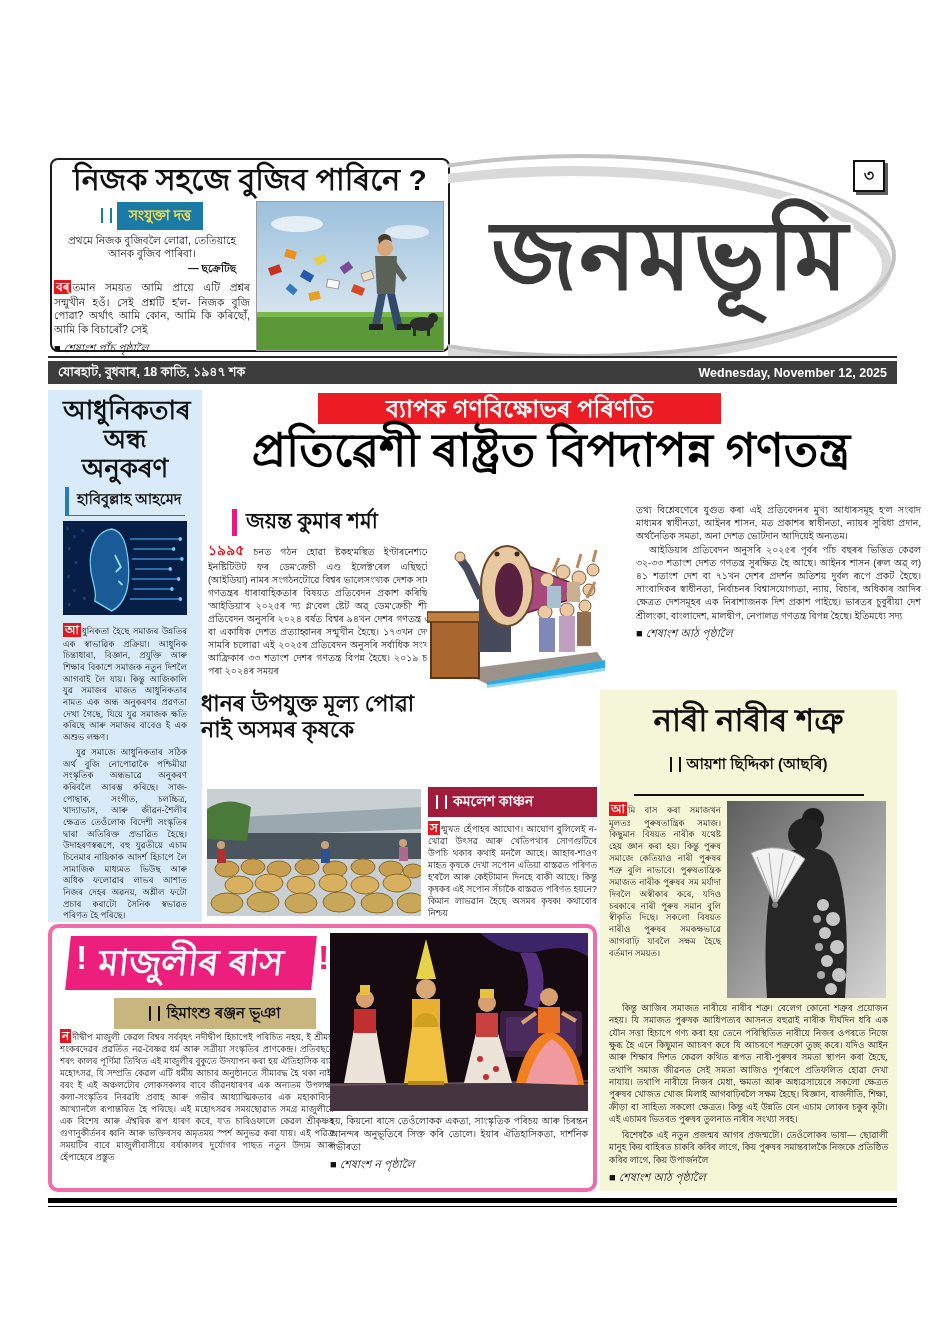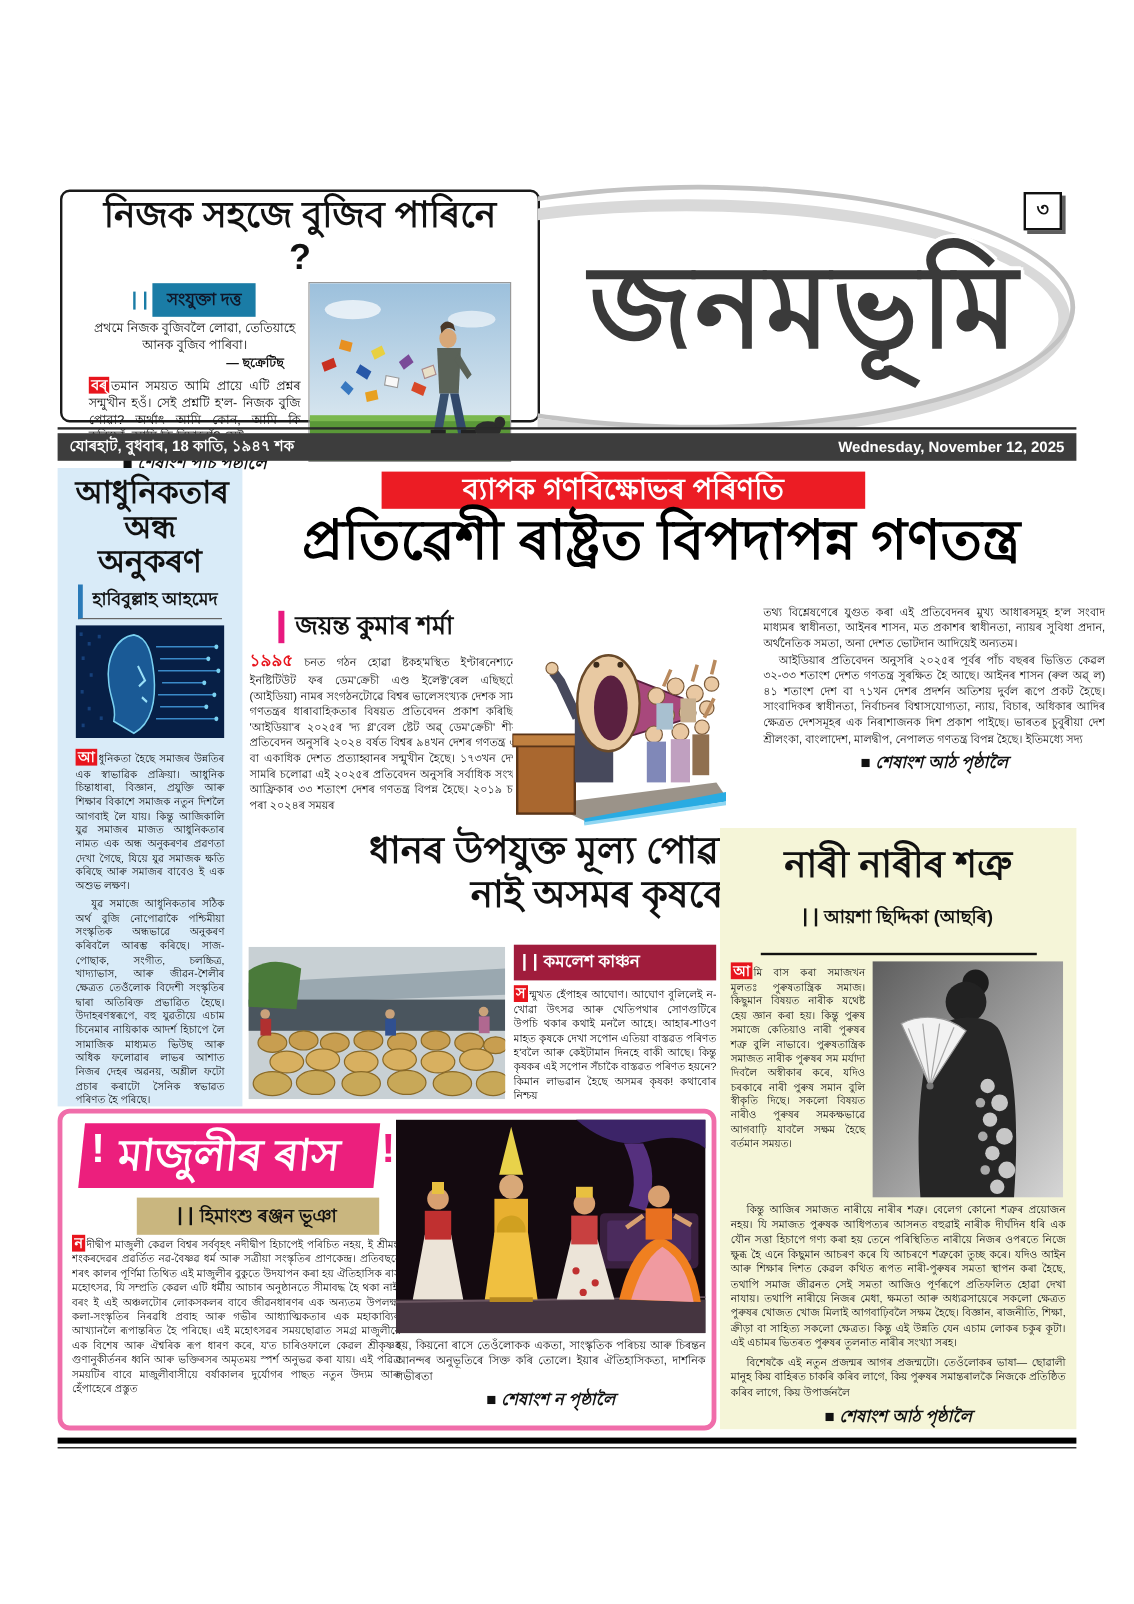--- a/index.html
+++ b/index.html
@@ -1,30 +1,30 @@
 <!DOCTYPE html>
 <html><head>
 <meta charset="utf-8">
 <style>
   html,body{margin:0;padding:0;background:#e9e9e9;}
   .sheet{position:relative;width:945px;height:1337px;background:#fff;overflow:hidden;
          font-family:"Liberation Sans","DejaVu Sans",sans-serif;color:#111;}
   .abs{position:absolute;box-sizing:border-box;}
   .just{text-align:justify;}
-  .more{text-align:center;font-weight:bold;font-style:italic;font-size:14px;margin-top:3px;}
+  .more{text-align:left;font-weight:normal;font-style:italic;font-size:11px;margin-top:3px;}
   .lead{background:#e8151d;color:#fff;font-weight:bold;padding:0 2px;margin-right:1px;font-size:12px;}
   .leadnum{color:#e8151d;font-weight:bold;font-size:14px;}
   
-  .selfbox{left:50px;top:158px;width:400px;height:194px;border:2px solid #1a1a1a;border-radius:8px;padding:2px 22px;background:#fff;}
+  .selfbox{left:50px;top:158px;width:400px;height:194px;border:2px solid #1a1a1a;border-radius:8px;padding:2px 2px;background:#fff;}
   .self-title{font-size:30px;font-weight:bold;text-align:center;line-height:1.15;margin:1px 0 3px;}
   .self-cols{display:flex;gap:6px;}
   .self-left{width:196px;}
   .byline-teal{display:flex;align-items:center;justify-content:center;gap:5px;margin:1px 0 4px;}
   .dbars{display:inline-block;width:7px;height:15px;border-left:2px solid #1a7ca6;border-right:2px solid #1a7ca6;}
-  .teal-chip{background:#1a7ca6;color:#0f172a;font-weight:bold;font-size:14px;padding:2px 12px;}
+  .teal-chip{background:#1a7ca6;color:#fde047;font-weight:bold;font-size:14px;padding:2px 12px;}
   .quote{font-size:10.5px;text-align:center;line-height:1.3;}
   .attrib{font-size:10.5px;text-align:right;font-weight:bold;padding-right:14px;}
   .self-para{font-size:10.5px;line-height:1.32;margin-top:2px;}
   .self-img{width:186px;height:148px;border:1px solid #999;}
   
   .mast{left:448px;top:148px;width:449px;height:208px;overflow:hidden;}
   .sw1{position:absolute;left:-180px;top:6px;width:620px;height:196px;border:4px solid #c2c2c2;border-radius:50%;}
   .sw2{position:absolute;left:-196px;top:18px;width:620px;height:180px;border:10px solid #d9d9d9;border-radius:50%;}
   .mast-title{position:absolute;left:10px;right:14px;top:34px;text-align:center;font-size:96px;font-weight:bold;color:#3a3a3a;letter-spacing:2px;
     text-shadow:-2px -2px 0 #fff,2px -2px 0 #fff,-2px 2px 0 #fff,2px 2px 0 #fff,0 3px 0 #fff,0 -3px 0 #fff,3px 0 0 #fff,-3px 0 0 #fff;}
@@ -44,21 +44,21 @@
   
   .kicker{left:318px;top:393px;width:403px;height:31px;background:#ec1c24;color:#fff;font-size:24px;
     font-weight:bold;text-align:center;line-height:31px;}
   .headline{left:205px;top:426px;width:692px;font-size:46px;font-weight:bold;text-align:center;line-height:1.05;color:#000;}
   .jbyline{left:232px;top:505px;display:flex;align-items:center;gap:9px;font-size:21px;font-weight:bold;}
   .jbar{width:5px;height:27px;background:#e8197f;}
   .mcol1{left:208px;top:541px;width:230px;height:150px;font-size:9.3px;line-height:1.4;overflow:hidden;}
   .cartoon{left:427px;top:502px;width:182px;height:188px;}
   .mcol2{left:612px;top:504px;width:285px;height:186px;font-size:9.3px;line-height:1.42;overflow:hidden;margin-left:24px;}
   
-  .paddy-hl{left:216px;top:691px;width:392px;font-size:31px;font-weight:bold;text-align:right;line-height:1.18;}
+  .paddy-hl{left:201px;top:691px;width:392px;font-size:22px;font-weight:bold;text-align:left;line-height:1.18;}
   .paddy-img{left:207px;top:789px;width:214px;height:127px;}
   .paddy-right{left:428px;top:787px;width:169px;height:132px;overflow:hidden;}
   .chip-maroon{display:flex;align-items:center;gap:6px;background:#a01c3c;color:#fff;font-weight:bold;
     font-size:14px;padding:3px 8px;margin-bottom:3px;}
   .wbars{display:inline-block;width:7px;height:14px;border-left:2px solid #fff;border-right:2px solid #fff;}
   .paddy-p{font-size:8.8px;line-height:1.36;}
   
   .women{left:600px;top:690px;width:297px;height:501px;background:#f5f5d8;padding:4px 9px;overflow:hidden;}
   .wo-title{font-size:31px;font-weight:bold;text-align:center;margin:2px 0 4px;}
   .wo-byline{width:230px;margin:0 auto 5px;text-align:center;font-size:15px;font-weight:bold;

